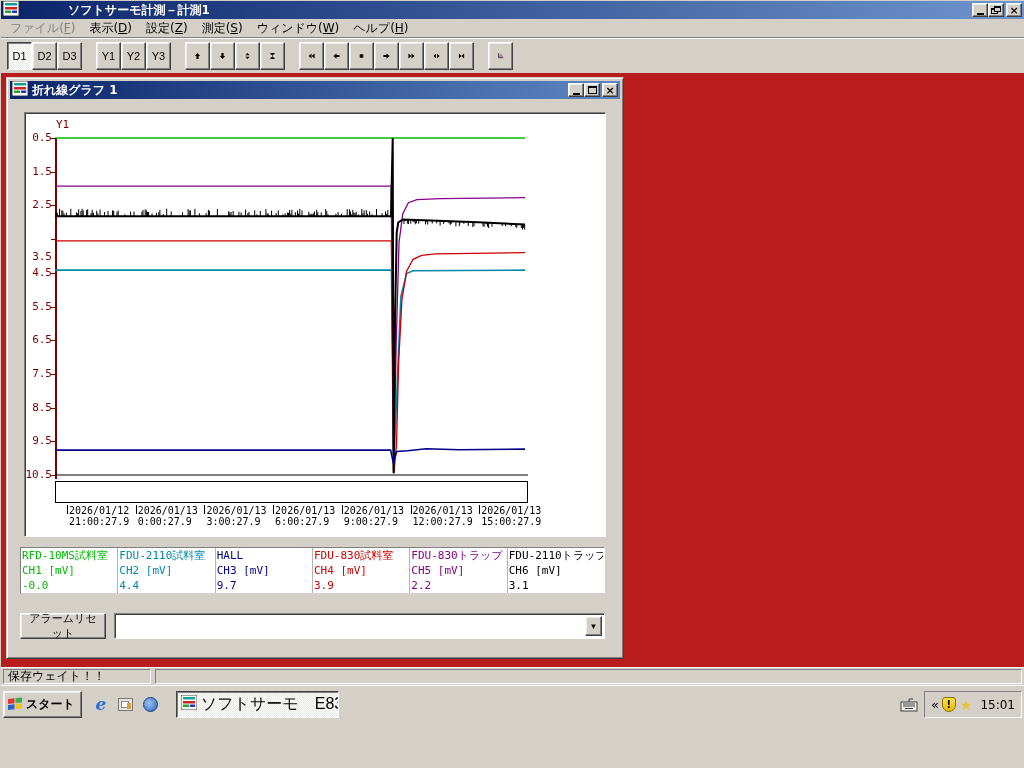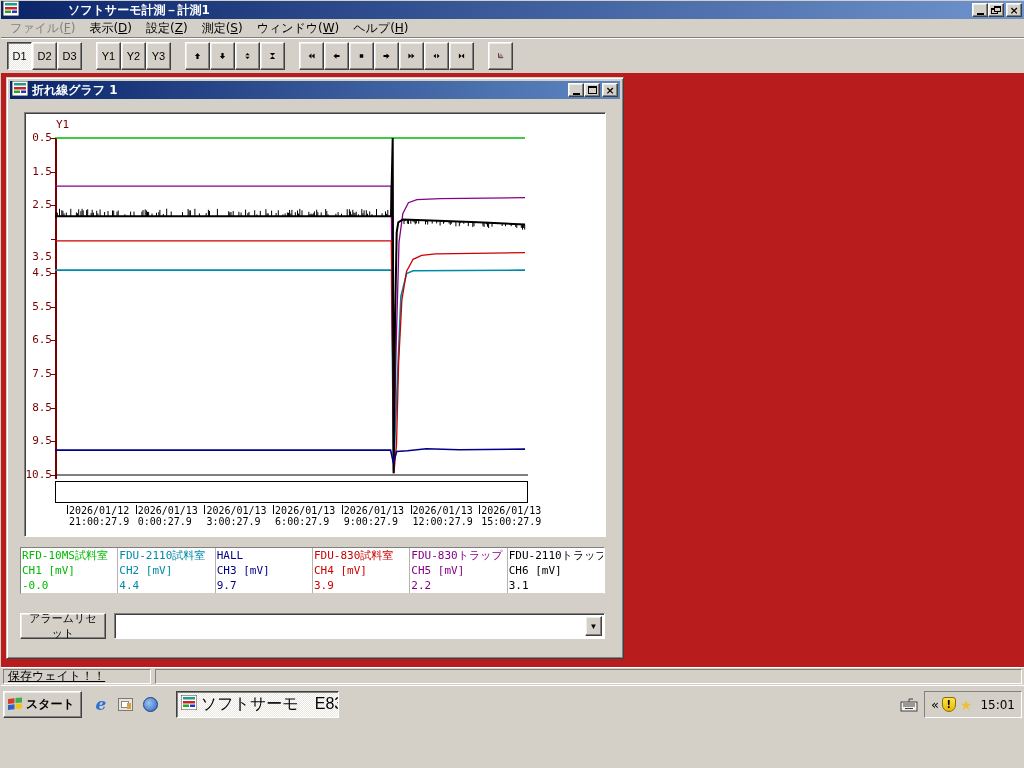--- a/index.html
+++ b/index.html
@@ -83,21 +83,21 @@
   
   .alarm-btn{position:absolute;left:10px;top:514px;width:86px;height:26px;
     font-size:11px;font-family:"DejaVu Sans",sans-serif;display:flex;align-items:center;justify-content:center;}
   .combo{position:absolute;left:104px;top:514px;width:491px;height:26px;background:#fff;}
   .combo-field{position:absolute;left:2px;top:2px;right:20px;bottom:2px;background:#fff;
     font-size:12px;padding:3px 4px;}
   .combo-btn{position:absolute;right:2px;top:2px;width:17px;height:20px;
     display:flex;align-items:center;justify-content:center;font-size:8px;padding:0;color:#000;}
   
   .statusbar{height:18px;background:#d4d0c8;display:flex;align-items:stretch;
-    padding:2px 2px 1px 2px;gap:4px;box-shadow:inset 0 1px 0 #fff;text-decoration:underline;}
+    padding:2px 2px 1px 2px;gap:4px;box-shadow:inset 0 1px 0 #fff;}
   .sb-panel{font-size:12px;padding:0 4px;display:flex;align-items:center;white-space:nowrap;overflow:hidden;}
   .sb1{width:148px;flex:none;}
   .sb2{flex:1;}
   
   .taskbar{height:37px;background:#d4d0c8;border-top:1px solid #fff;position:relative;
     display:flex;align-items:center;padding:0 2px;}
   .start-btn{height:27px;padding:0 6px 0 3px;display:flex;align-items:center;gap:3px;
     font-weight:bold;font-size:12px;color:#000;}
   .ql{display:flex;align-items:center;gap:7px;margin:0 10px;}
   .ql-icon{width:18px;height:18px;display:flex;align-items:center;justify-content:center;}

